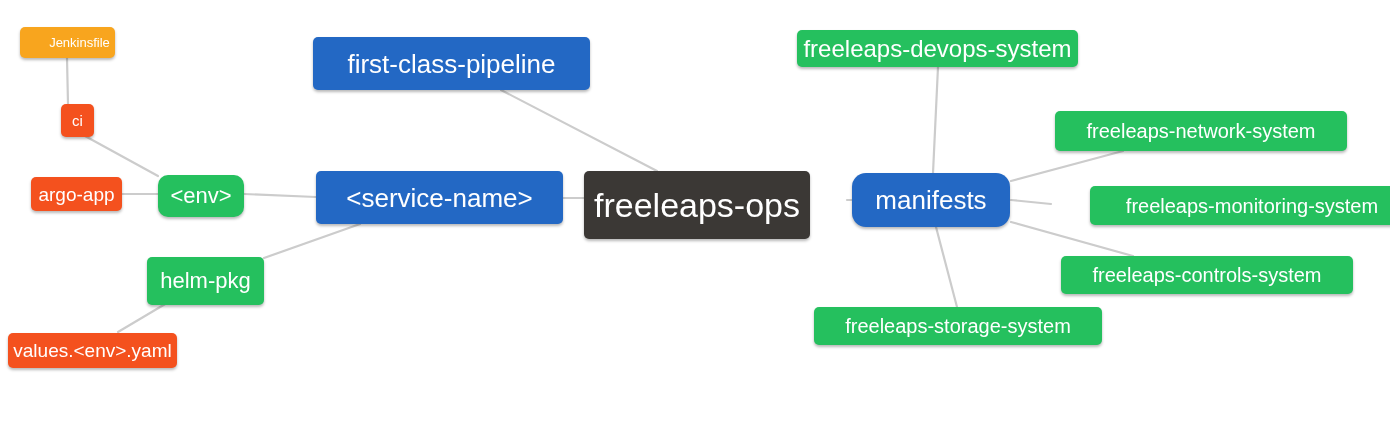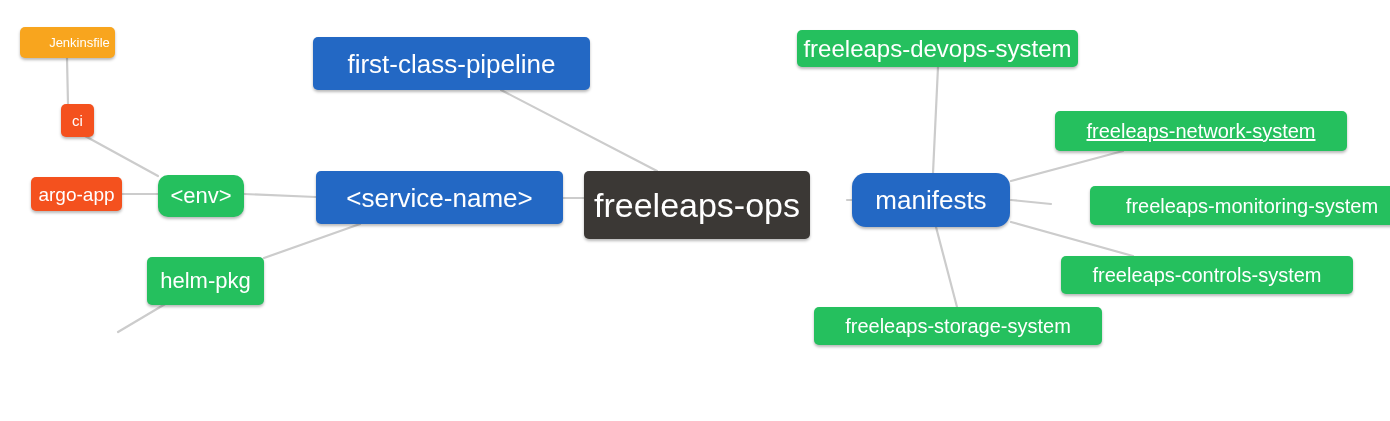--- a/index.html
+++ b/index.html
@@ -60,23 +60,24 @@
     <line class="edge" x1="1011" y1="200" x2="1051" y2="204" stroke="#CCCCCC"></line>
     <line class="edge" x1="1011" y1="222" x2="1133" y2="256" stroke="#CCCCCC"></line>
     <line class="edge" x1="936" y1="227" x2="957" y2="307" stroke="#CCCCCC"></line>
   </svg>
 
   <div class="node" style="left: 20px; top: 27px; width: 95px; height: 31px; font-size: 13px; background-color: rgb(248, 165, 30); padding-left: 24px;">Jenkinsfile</div>
   <div class="node" style="left: 53px; top: 104px; width: 33px; height: 33px; font-size: 15px; background-color: rgb(244, 81, 30); margin-left: 8px;">ci</div>
   <div class="node" style="left: 31px; top: 177px; width: 91px; height: 34px; font-size: 19px; background-color: rgb(244, 81, 30);">argo-app</div>
   <div class="node" style="left: 158px; top: 175px; width: 86px; height: 42px; font-size: 22px; background-color: rgb(37, 192, 94); border-radius: 10px;">&lt;env&gt;</div>
   <div class="node" style="left: 147px; top: 257px; width: 117px; height: 48px; font-size: 22px; background-color: rgb(37, 192, 94);">helm-pkg</div>
+  <div class="node" style="left: 8px; top: 333px; width: 169px; height: 35px; font-size: 19px; background-color: rgb(244, 81, 30);">values.&lt;env&gt;.yaml</div>
   <div class="node" style="left: 313px; top: 37px; width: 277px; height: 53px; font-size: 26px; background-color: rgb(35, 104, 196);">first-class-pipeline</div>
   <div class="node" style="left: 316px; top: 171px; width: 247px; height: 53px; font-size: 26px; background-color: rgb(35, 104, 196);">&lt;service-name&gt;</div>
   <div class="node" style="left: 584px; top: 171px; width: 226px; height: 68px; font-size: 34px; background-color: rgb(59, 56, 53);">freeleaps-ops</div>
   <div class="node" style="left: 852px; top: 173px; width: 158px; height: 54px; font-size: 26px; background-color: rgb(35, 104, 196); border-radius: 14px;">manifests</div>
   <div class="node" style="left: 797px; top: 30px; width: 281px; height: 37px; font-size: 24px; background-color: rgb(37, 192, 94);">freeleaps-devops-system</div>
-  <div class="node" style="left: 1055px; top: 111px; width: 292px; height: 40px; font-size: 20px; background-color: rgb(37, 192, 94); text-decoration: underline;">freeleaps-network-system</div>
+  <div class="node" style="left: 1055px; top: 111px; width: 292px; height: 40px; font-size: 20px; background-color: rgb(37, 192, 94);">freeleaps-network-system</div>
   <div class="node" style="left: 1051px; top: 186px; width: 324px; height: 39px; font-size: 20px; background-color: rgb(37, 192, 94); margin-left: 39px;">freeleaps-monitoring-system</div>
   <div class="node" style="left: 1061px; top: 256px; width: 292px; height: 38px; font-size: 20px; background-color: rgb(37, 192, 94);">freeleaps-controls-system</div>
   <div class="node" style="left: 814px; top: 307px; width: 288px; height: 38px; font-size: 20px; background-color: rgb(37, 192, 94);">freeleaps-storage-system</div>
 
 </div>
 
 </body></html>

